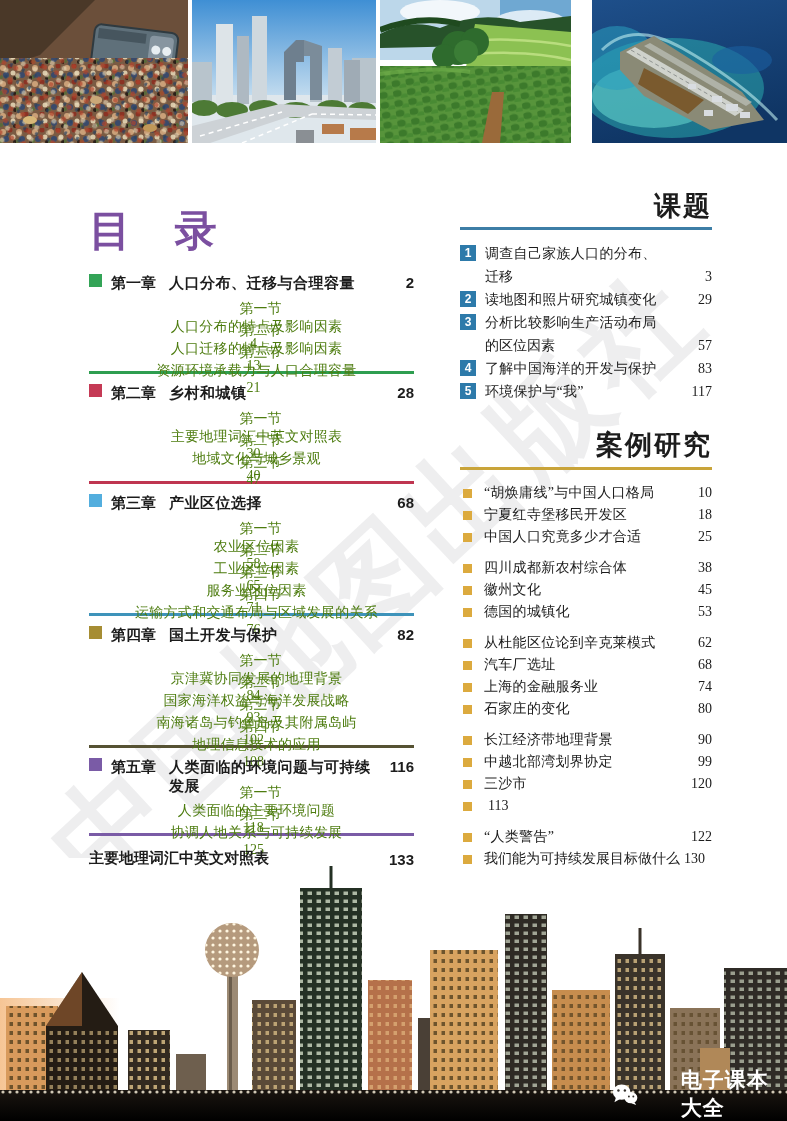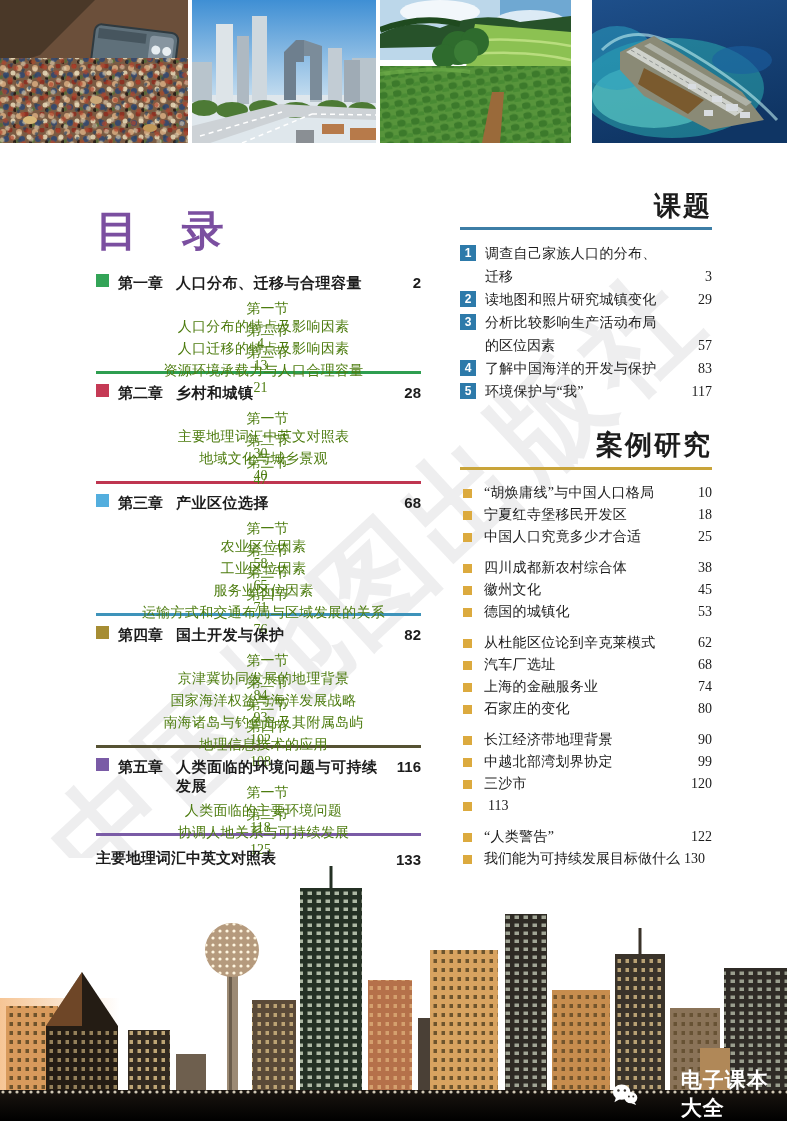--- a/index.html
+++ b/index.html
@@ -11,21 +11,21 @@
   #ph1{left:0;width:188px;}
   #ph2{left:192px;width:184px;}
   #ph3{left:380px;width:191px;}
   #ph4{left:592px;width:195px;}
   
   .diag-watermark{position:absolute;left:70px;top:790px;z-index:0;
     font-size:112px;font-weight:bold;letter-spacing:8px;white-space:nowrap;
     color:rgba(168,168,176,0.20);transform:rotate(-43deg);transform-origin:left center;
     font-family:"Liberation Sans",sans-serif;pointer-events:none;}
   
-  .toc{position:absolute;left:96px;top:208px;width:325px;z-index:2;}
+  .toc{position:absolute;left:89px;top:208px;width:325px;z-index:2;}
   .toc-title{font-size:42px;font-weight:bold;letter-spacing:16px;margin:0 0 20px 0;line-height:1.1;}
   .ch-row{display:flex;align-items:flex-start;height:22px;margin-bottom:4px;font-weight:bold;font-size:15px;}
   .sq{width:13px;height:13px;margin-right:9px;flex:0 0 auto;}
   .ch-label{width:52px;flex:0 0 auto;}
   .ch-title{flex:1;margin-left:6px;letter-spacing:0.5px;}
   .ch-page{margin-left:4px;}
   .sec-row{display:flex;align-items:center;height:20px;margin-bottom:2px;
            font-family:"Liberation Serif",serif;font-size:14px;color:#4d7c0f;flex-direction:column;}
   .sec-label{width:46px;flex:0 0 auto;margin-left:22px;}
   .sec-title{flex:1;margin-left:10px;letter-spacing:0.3px;}

